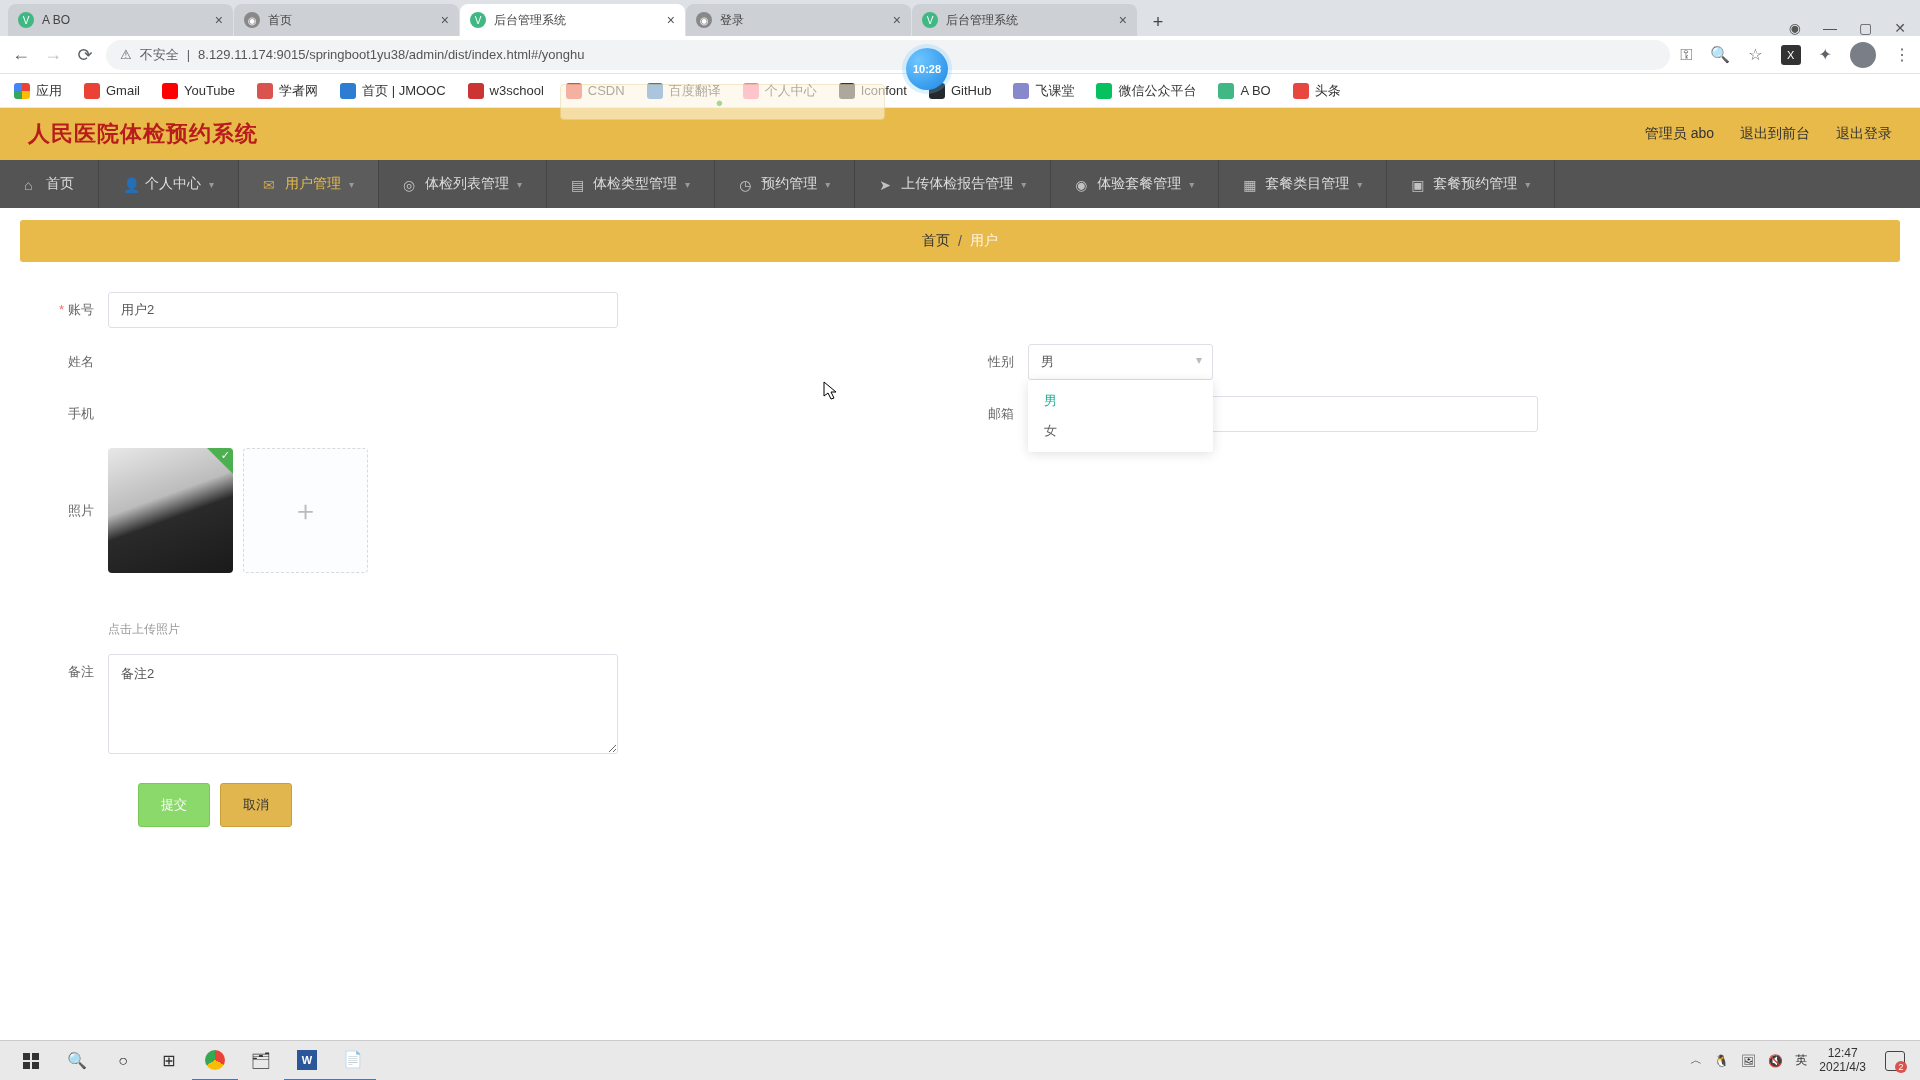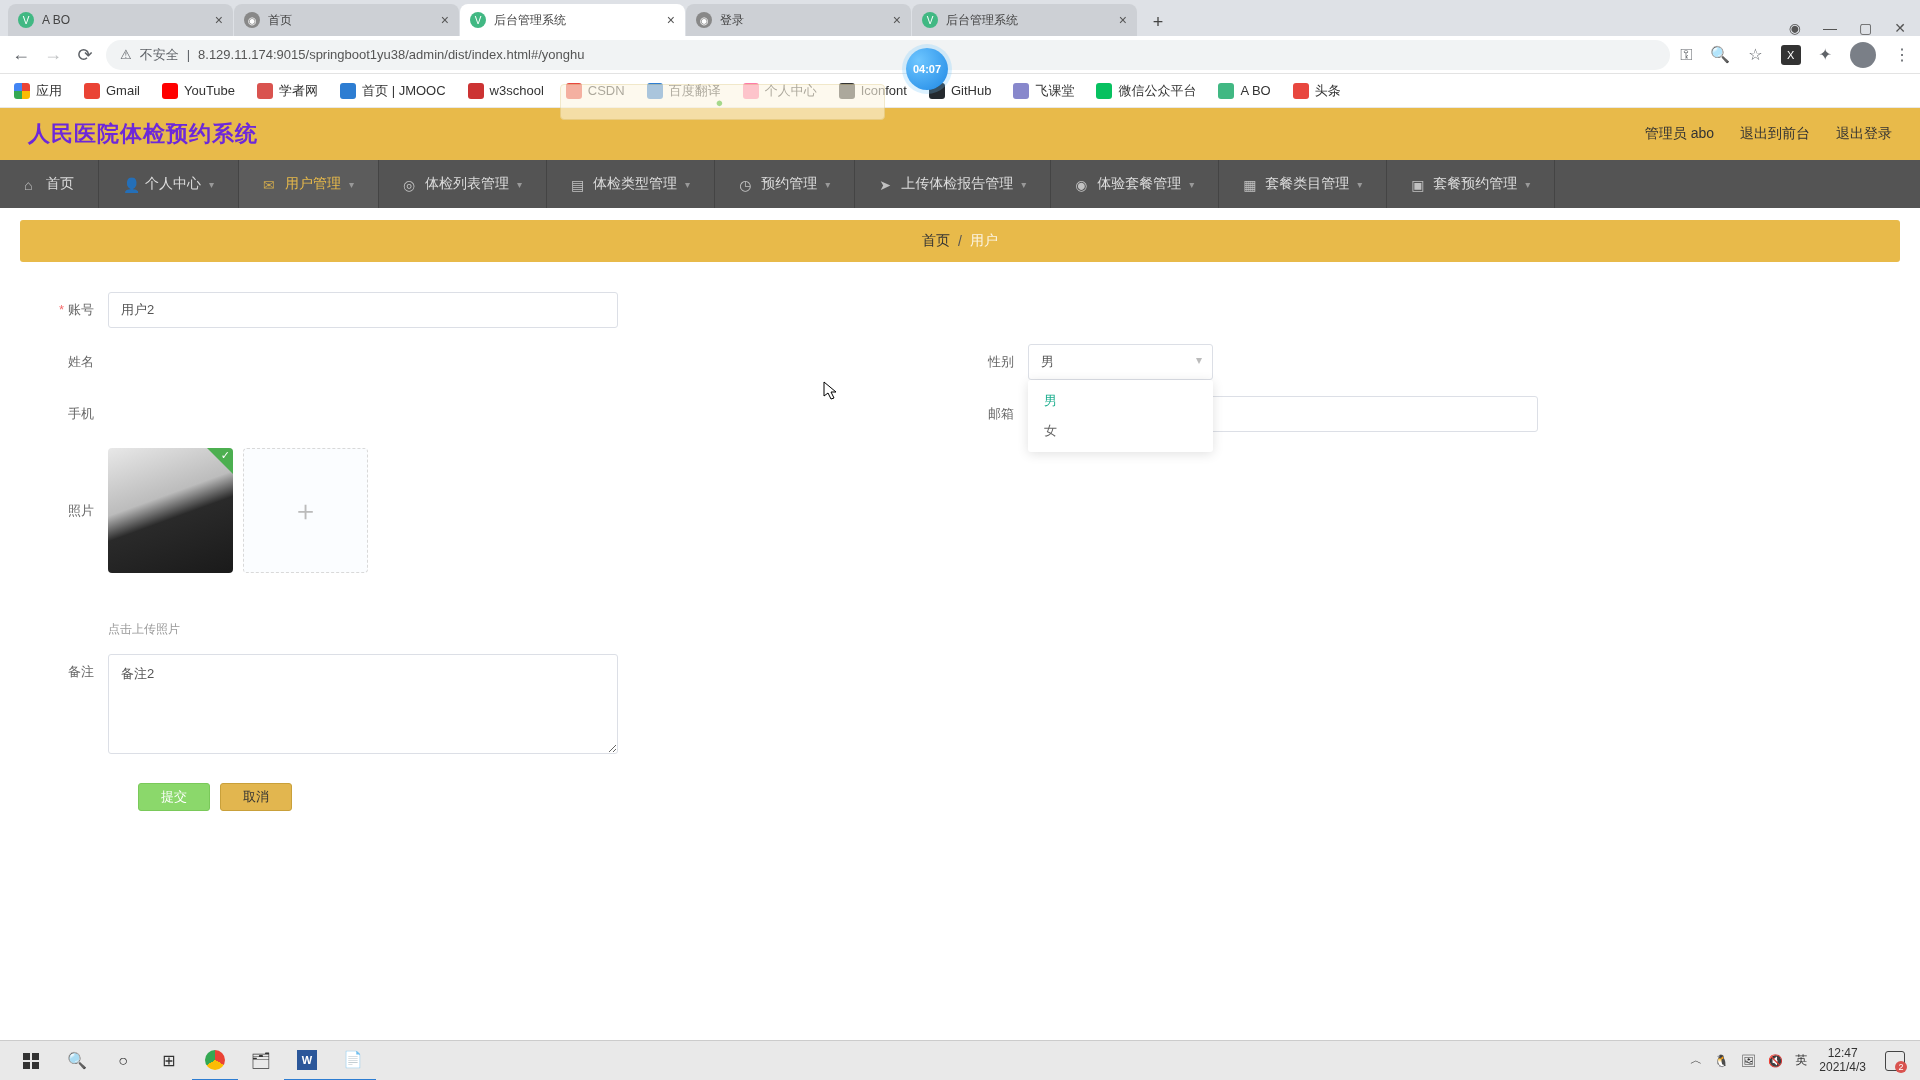--- a/index.html
+++ b/index.html
@@ -24,21 +24,21 @@
 .url-right .x-badge { width: 20px; height: 20px; background: #333; color: #fff; font-size: 11px; display: flex; align-items: center; justify-content: center; border-radius: 3px; }
 .url-right .avatar { width: 26px; height: 26px; border-radius: 50%; background: #7a7f87; }
 
 
 .bm-bar { height: 34px; background: #fff; display: flex; align-items: center; padding: 0 14px; gap: 22px; font-size: 13px; color: #333; border-bottom: 1px solid #e8e8e8; }
 .bm-item { display: flex; align-items: center; gap: 6px; }
 .bm-ico { width: 16px; height: 16px; border-radius: 3px; display: inline-block; }
 
 
 .app-header { height: 52px; background: #e8ba4a; display: flex; align-items: center; padding: 0 28px; }
-.app-title { font-size: 22px; font-weight: bold; color: #6d28d9; letter-spacing: 1px; }
+.app-title { font-size: 22px; font-weight: bold; color: #b91c1c; letter-spacing: 1px; }
 .app-header .right { margin-left: auto; display: flex; gap: 26px; font-size: 14px; color: #333; }
 
 
 .notify-chip { position: absolute; left: 560px; top: 84px; width: 325px; height: 36px; background: #fdf6e3; border: 1px solid #e8d9a8; border-radius: 4px; display: flex; align-items: center; justify-content: center; font-size: 13px; color: #b89030; z-index: 5; opacity: .6; }
 .notify-chip::before { content: "●"; color: #6abf40; margin-right: 6px; }
 
 
 .time-badge { position: absolute; left: 906px; top: 48px; width: 42px; height: 42px; border-radius: 50%; background: radial-gradient(circle at 30% 30%, #6ec6ff, #1e88e5); display: flex; align-items: center; justify-content: center; color: #fff; font-size: 11px; font-weight: bold; z-index: 20; box-shadow: 0 0 0 4px rgba(110,198,255,.25); }
 
 
@@ -73,21 +73,21 @@
 
 
 .upload-row .form-input { display: flex; gap: 10px; align-items: flex-start; flex-wrap: wrap; max-width: 600px; }
 .img-card { width: 125px; height: 125px; border-radius: 4px; position: relative; overflow: hidden; background: linear-gradient(160deg,#e8e8e8 0%, #bcbcbc 40%, #2a2a2a 55%, #1a1a1a 100%); }
 .img-card .corner { position: absolute; top: 0; right: 0; width: 0; height: 0; border-left: 26px solid transparent; border-top: 26px solid #4caf50; }
 .img-card .chk { position: absolute; top: 1px; right: 3px; color: #fff; font-size: 11px; }
 .upload-btn { width: 125px; height: 125px; border: 1px dashed #d9d9d9; border-radius: 4px; background: #fbfdff; display: flex; align-items: center; justify-content: center; font-size: 28px; color: #bbb; }
 
 
 .btn-row { padding: 18px 0 0 98px; display: flex; gap: 10px; }
-.btn { height: 28px; padding: 5px 22px; border: 1px solid; border-radius: 3px; font-size: 13px; display: flex; align-items: center; cursor: pointer; }
+.btn { height: 44px; padding: 5px 22px; border: 1px solid; border-radius: 3px; font-size: 13px; display: flex; align-items: center; cursor: pointer; }
 .btn-primary { background: #8bd86b; border-color: #7ac95a; color: #fff; }
 .btn-cancel { background: #e2b64f; border-color: #c9a03a; color: #333; }
 
 
 .cursor { position: absolute; width: 16px; height: 20px; z-index: 40; }
 
 
 .taskbar { position: absolute; left: 0; bottom: 0; width: 100%; height: 40px; background: #e9e9e9; border-top: 1px solid #ccc; display: flex; align-items: center; padding: 0 8px; }
 .taskbar .tb-btn { width: 46px; height: 40px; display: flex; align-items: center; justify-content: center; font-size: 16px; color: #333; }
 .taskbar .tb-btn.active { border-bottom: 2px solid #2d7dd2; }
@@ -214,21 +214,21 @@
   <div class="bm-item">
       <span class="bm-ico" style="background:#41b883"></span>
       <span>A BO</span>
     </div>
   <div class="bm-item">
       <span class="bm-ico" style="background:#e8473f"></span>
       <span>头条</span>
     </div>
 </div>
 
-<div class="time-badge">04:07</div>
+<div class="time-badge">10:28</div>
 <div class="notify-chip"></div>
 
 <div class="app-header">
   <div class="app-title">人民医院体检预约系统</div>
   <div class="right">
     <span>管理员 abo</span>
     <span>退出到前台</span>
     <span>退出登录</span>
   </div>
 </div>

